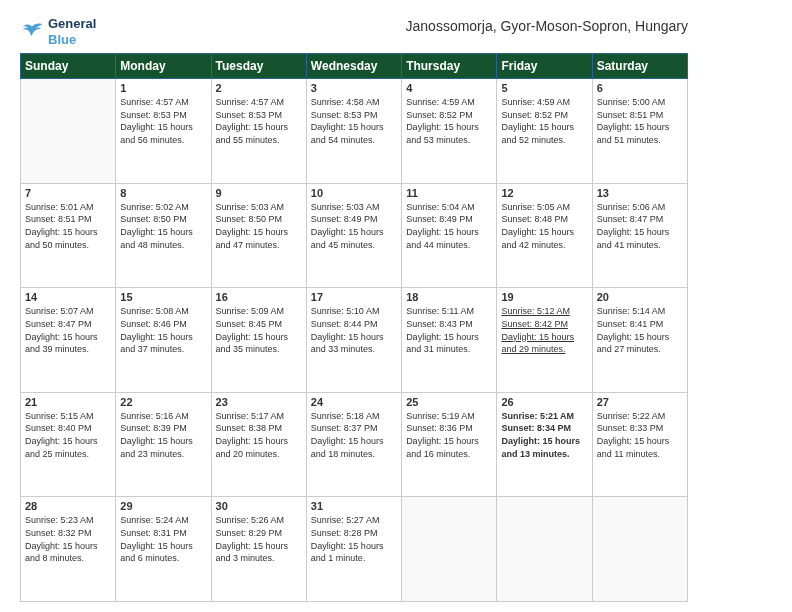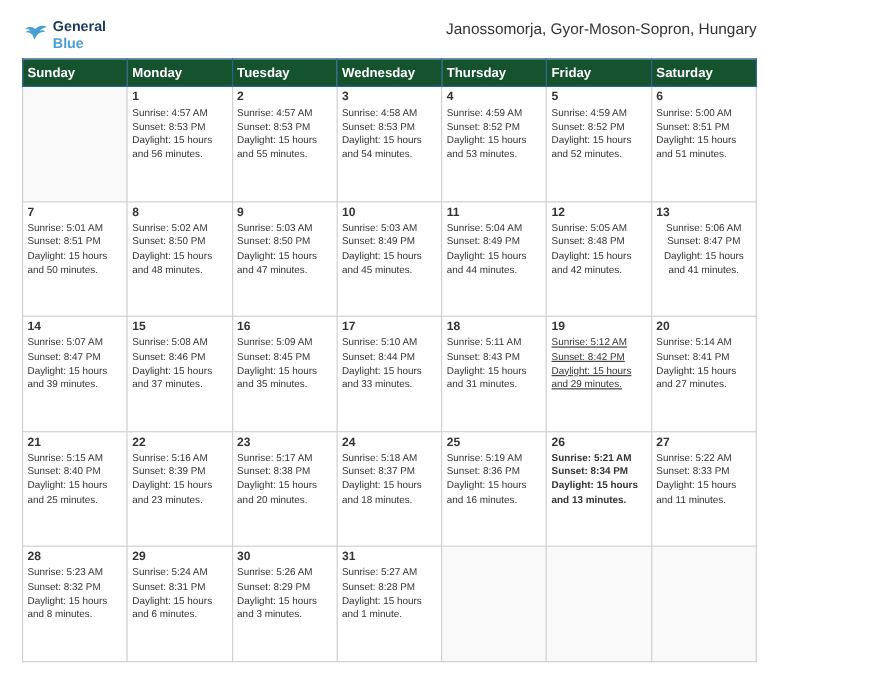--- a/index.html
+++ b/index.html
@@ -207,21 +207,21 @@
           </td>
           <td>
             <span class="day-num">12</span>
             <div class="day-info" style="white-space: pre-line;">Sunrise: 5:05 AM
 Sunset: 8:48 PM
 Daylight: 15 hours
 and 42 minutes.</div>
           </td>
           <td>
             <span class="day-num">13</span>
-            <div class="day-info" style="white-space: pre-line; text-align: center;">Sunrise: 5:06 AM
+            <div class="day-info" style="white-space: pre-line;">Sunrise: 5:06 AM
 Sunset: 8:47 PM
 Daylight: 15 hours
 and 41 minutes.</div>
           </td>
         </tr>
         <tr>
           <td>
             <span class="day-num">14</span>
             <div class="day-info" style="white-space: pre-line;">Sunrise: 5:07 AM
 Sunset: 8:47 PM

